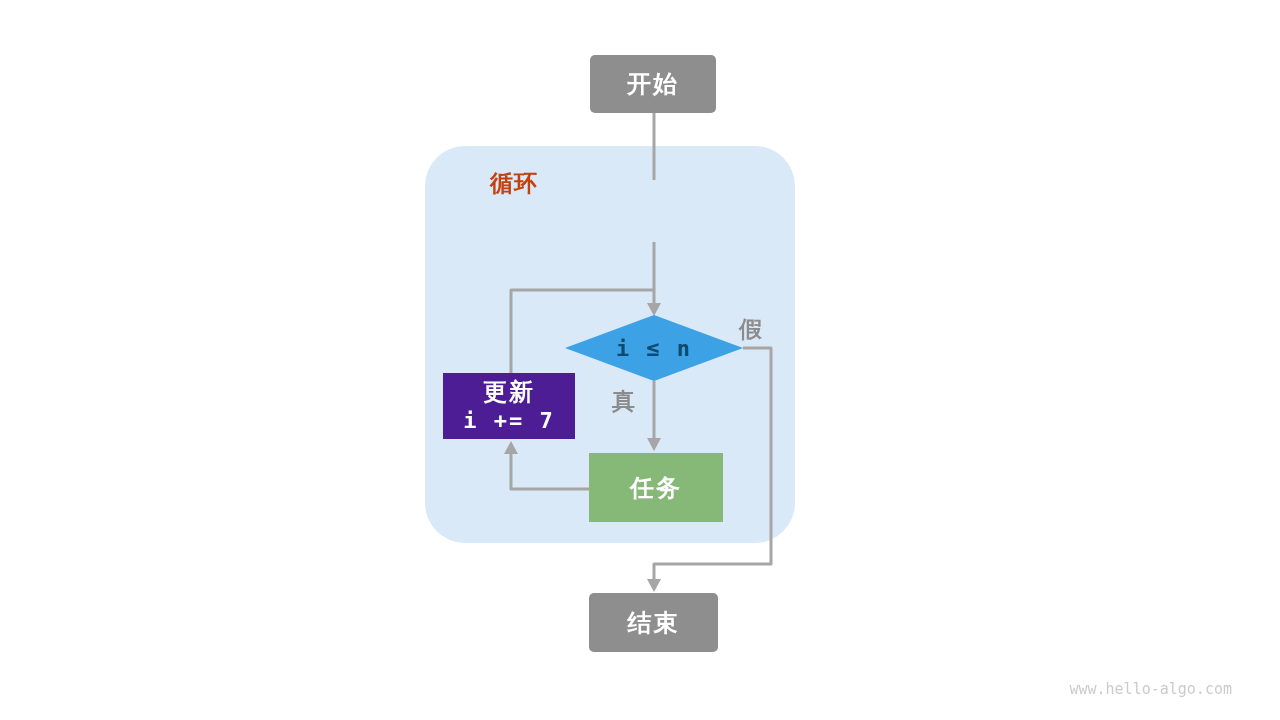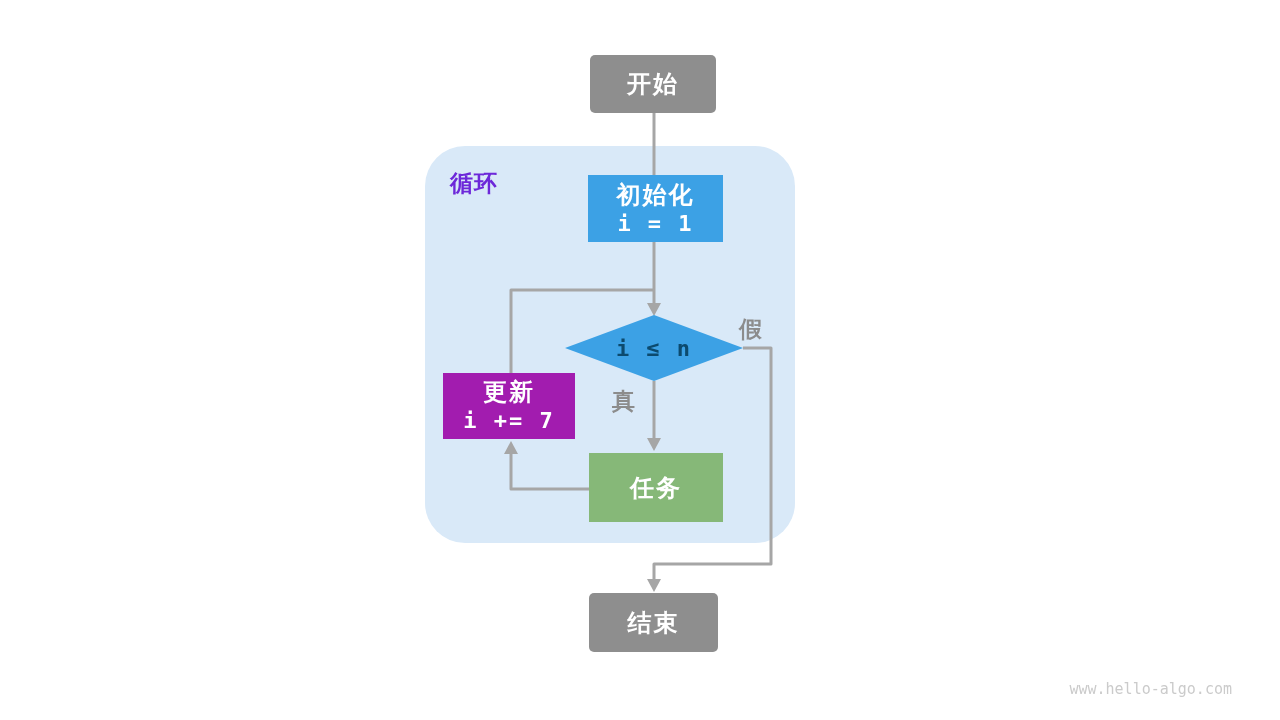--- a/index.html
+++ b/index.html
@@ -85,21 +85,21 @@
     z-index: 2;
   }
 </style>
 </head>
 <body>
 
 <div class="canvas">
 
   <div class="loop-container" style="background-color: rgb(217, 233, 248);"></div>
 
-  <div class="loop-label" style="color: #6d28d9;">循环</div>
+  <div class="loop-label" style="color: #c2410c; margin-left: 40px;">循环</div>
 
   <svg class="edges-layer" width="1280" height="720" viewBox="0 0 1280 720">
 
     <polyline points="654,113 654,180" fill="none" stroke-width="3" stroke-linejoin="round" stroke="#A6A6A6"></polyline>
 
     <polyline points="654,242 654,303" fill="none" stroke-width="3" stroke-linejoin="round" stroke="#A6A6A6"></polyline>
 
     <polyline points="511,373 511,290 654,290" fill="none" stroke-width="3" stroke-linejoin="round" stroke="#A6A6A6"></polyline>
 
     <polyline points="654,381 654,438" fill="none" stroke-width="3" stroke-linejoin="round" stroke="#A6A6A6"></polyline>
@@ -116,28 +116,24 @@
 
     <polygon points="654,592 647,579 661,579" fill="#A6A6A6"></polygon>
 
     <polygon points="654,315 743,348 654,381 565,348" fill="#3CA1E5"></polygon>
   </svg>
 
   <div class="node terminal" id="node-start" style="background-color: rgb(142, 142, 142);">
     <span class="label-cn">开始</span>
   </div>
 
-  <div class="node" id="node-init" style="background-color: rgb(60, 161, 229);">
-    <span class="label-cn">初始化</span>
-    <span class="label-code">i = 1</span>
-  </div>
 
   <div class="diamond-text label-code">i ≤ n</div>
 
-  <div class="node" id="node-update" style="background-color: #a21caf;">
+  <div class="node" id="node-update" style="background-color: #4c1d95;">
     <span class="label-cn">更新</span>
     <span class="label-code">i += 7</span>
   </div>
 
   <div class="node" id="node-task" style="background-color: rgb(134, 184, 120);">
     <span class="label-cn">任务</span>
   </div>
 
   <div class="node terminal" id="node-end" style="background-color: rgb(142, 142, 142);">
     <span class="label-cn">结束</span>

